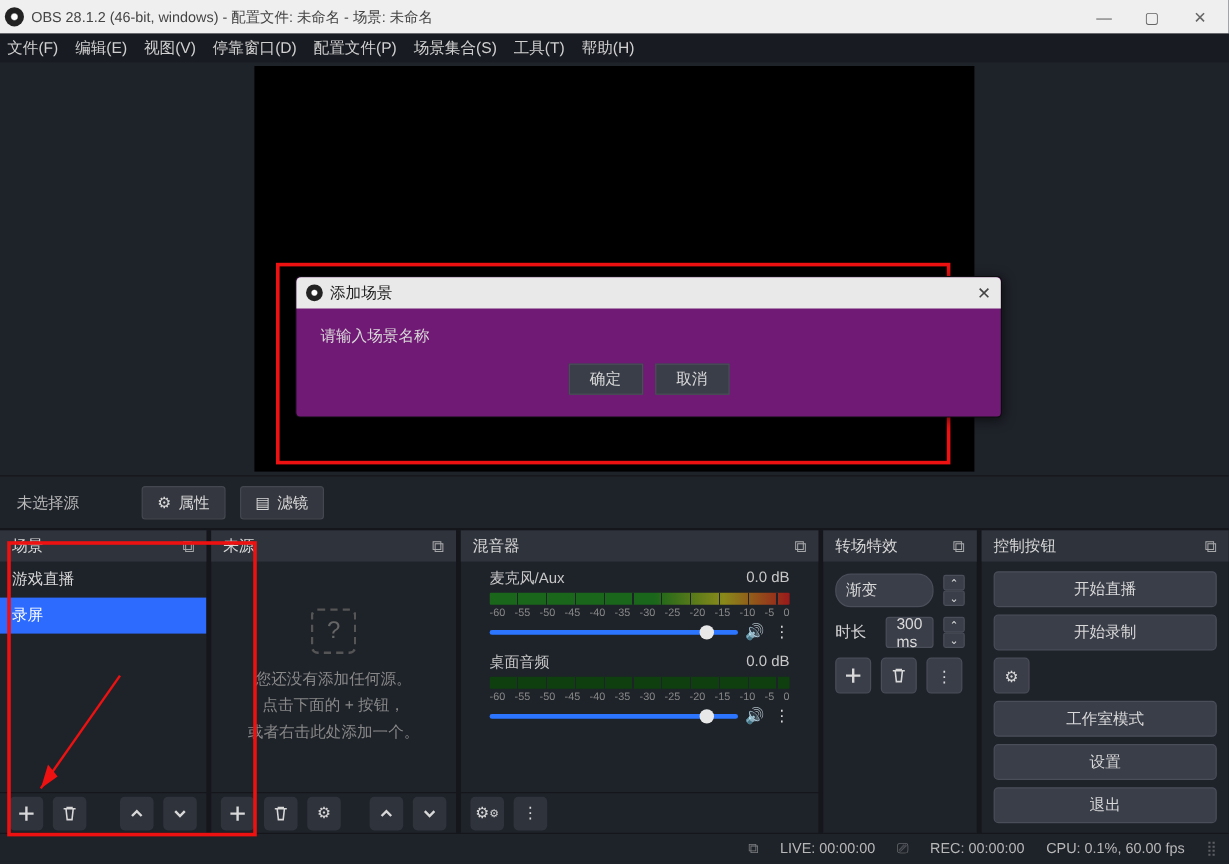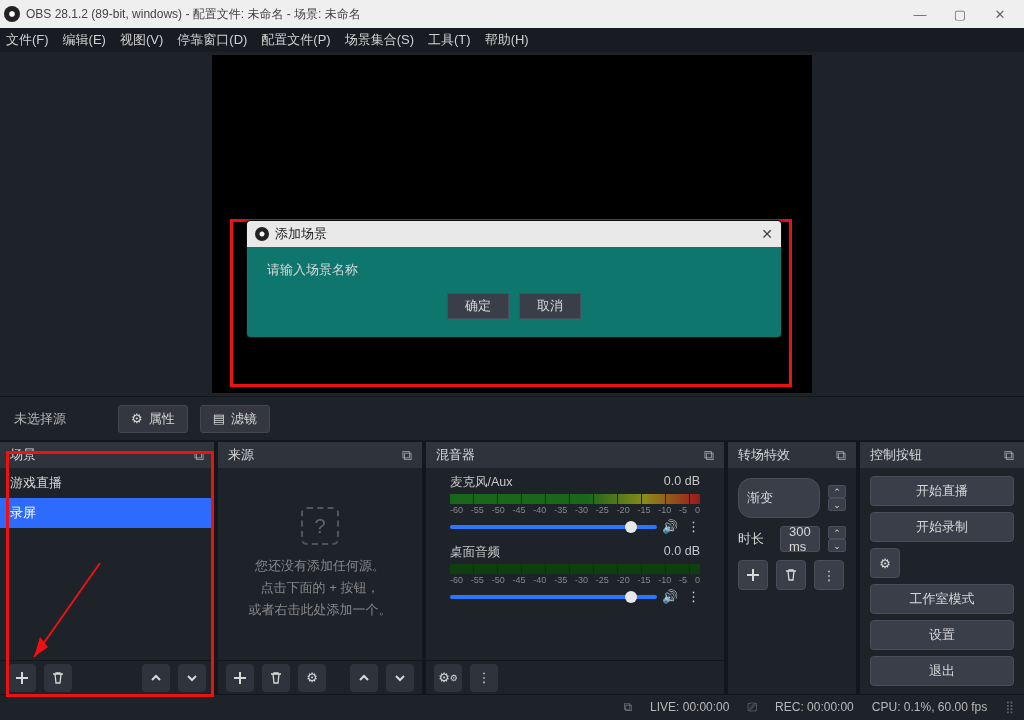--- a/index.html
+++ b/index.html
@@ -11,21 +11,21 @@
   .menubar { height: 24px; background: #181b21; display: flex; align-items: center; padding: 0 6px; gap: 14px; color: #d0d0d0; font-size: 13px; }
   .menubar span { cursor: default; }
   .preview-area { height: 344px; background: #1e2229; display: flex; align-items: center; justify-content: center; position: relative; }
   .preview-inner { width: 600px; height: 338px; background: #000; }
   .hlbox { position: absolute; border: 3px solid #e11; pointer-events: none; }
   .hl-dialog { left: 230px; top: 219px; width: 562px; height: 168px; }
   .hl-scenes { left: 6px; top: 451px; width: 208px; height: 246px; }
   .arrow { position: absolute; left: 20px; top: 553px; width: 90px; height: 120px; pointer-events: none; }
   .arrow line { stroke: #e11; stroke-width: 2; }
   .arrow polygon { fill: #e11; }
-  .dialog { position: absolute; left: 246px; top: 220px; width: 536px; background: #0f766e; border: 1px solid #0c0d0f; border-radius: 4px; box-shadow: 0 2px 10px rgba(0,0,0,.6); }
+  .dialog { position: absolute; left: 246px; top: 230px; width: 589px; background: #701a75; border: 1px solid #0c0d0f; border-radius: 4px; box-shadow: 0 2px 10px rgba(0,0,0,.6); }
   .dialog .dlg-title { height: 26px; background: #e9e9e9; color: #222; display: flex; align-items: center; padding: 0 8px; border-radius: 4px 4px 0 0; }
   .dialog .dlg-title .dlg-logo { width: 14px; height: 14px; border-radius: 50%; background: radial-gradient(circle at 50% 50%, #fff 20%, #222 30%); margin-right: 6px; }
   .dialog .dlg-title .dlg-close { margin-left: auto; font-size: 14px; color: #444; }
   .dialog .dlg-body { padding: 14px 20px 18px; }
   .dialog .dlg-prompt { margin-bottom: 10px; font-size: 13px; }
   .dialog input[type=text] { width: 100%; height: 28px; background: #1b1e25; border: 1px solid #3a6cff; color: #d8d8d8; padding: 0 8px; font-size: 13px; outline: none; }
   .dialog .dlg-input-sel { background: #2b5bd8; color: #fff; padding: 1px 3px; }
   .dialog .dlg-buttons { display: flex; justify-content: center; gap: 10px; margin-top: 14px; }
   .dialog .dlg-buttons button { width: 62px; height: 26px; background: #3a3e49; border: 1px solid #4a4e59; color: #d8d8d8; font-size: 13px; cursor: pointer; border-radius: 0; }
   .toolbar-row { height: 46px; background: #1e2229; display: flex; align-items: center; padding: 0 14px; gap: 12px; border-top: 1px solid #14161b; border-bottom: 2px solid #14161b; }
@@ -50,39 +50,39 @@
   .mix-ch .mix-meter { height: 10px; margin-top: 3px; background: linear-gradient(to right, #1a661a 55%, #8a8a1a 78%, #9a1a1a 100%); position: relative; border-radius: 1px; }
   .mix-ch .mix-meter.dead { background: #0f3f0f; }
   .mix-ch .mix-meter::after { content:""; position:absolute; inset:0; background: repeating-linear-gradient(to right, transparent 0 23px, #1e2229 23px 24px); }
   .mix-ch .mix-scale { display: flex; justify-content: space-between; font-size: 9px; color: #888; margin-top: 1px; }
   .mix-ch .mix-row2 { display: flex; align-items: center; gap: 6px; margin-top: 4px; }
   .mix-ch .mix-slider { flex: 1; height: 4px; background: #2c75ff; border-radius: 2px; position: relative; }
   .mix-ch .mix-slider .knob { position: absolute; right: 20px; top: -4px; width: 12px; height: 12px; background: #e8e8e8; border-radius: 50%; }
   .mix-ch .mix-icons { display: flex; gap: 8px; align-items: center; }
   .trans-body { padding: 10px; display: flex; flex-direction: column; gap: 8px; }
   .trans-row { display: flex; align-items: center; gap: 8px; }
-  .trans-sel { flex: 1; height: 40px; background: #3a3e49; border: 1px solid #4a4e59; padding: 0 8px; display: flex; align-items: center; border-radius: 13px; }
+  .trans-sel { flex: 1; height: 28px; background: #3a3e49; border: 1px solid #4a4e59; padding: 0 8px; display: flex; align-items: center; border-radius: 13px; }
   .trans-spin { display: flex; flex-direction: column; gap: 0; }
   .trans-spin div { width: 18px; height: 13px; background: #3a3e49; border: 1px solid #4a4e59; display: flex; align-items: center; justify-content: center; font-size: 9px; border-radius: 2px; }
   .trans-dur-lbl { width: 34px; font-size: 13px; }
   .trans-dur-val { flex: 1; height: 26px; background: #3a3e49; border: 1px solid #4a4e59; padding: 0 8px; display: flex; align-items: center; border-radius: 3px; }
   .trans-actions { display: flex; gap: 8px; }
   .controls-body { padding: 8px 10px; display: flex; flex-direction: column; gap: 6px; flex:1; }
   .ctrl-row { display: flex; gap: 6px; }
   .ctrl-btn { flex: 1; height: 30px; background: #3a3e49; border: 1px solid #4a4e59; display: flex; align-items: center; justify-content: center; color: #d8d8d8; border-radius: 4px; font-size: 13px; }
   .statusbar { height: 24px; background: #1e2229; border-top: 1px solid #14161b; display: flex; align-items: center; justify-content: flex-end; padding: 0 10px; gap: 18px; color: #b8b8b8; font-size: 12px; }
   .statusbar .ico { opacity: .6; }
   svg { display: block; }
 </style>
 </head>
 <body>
 
 <div class="titlebar">
   <div class="obs-logo"></div>
-  <div class="title">OBS 28.1.2 (89-bit, windows) - 配置文件: 未命名 - 场景: 未命名</div>
+  <div class="title">OBS 28.1.2 (46-bit, windows) - 配置文件: 未命名 - 场景: 未命名</div>
   <div class="winbtn">—</div>
   <div class="winbtn">▢</div>
   <div class="winbtn">✕</div>
 </div>
 
 <div class="menubar">
   <span>文件(F)</span>
   <span>编辑(E)</span>
   <span>视图(V)</span>
   <span>停靠窗口(D)</span>
@@ -103,21 +103,21 @@
     <span>属性</span>
   </div>
   <div class="tbtn">
     <span>▤</span>
     <span>滤镜</span>
   </div>
 </div>
 
 <div class="docks">
 
-  <div class="dock" style="width:214px">
+  <div class="dock" style="width:172px">
     <div class="dock-head">
       <span>场景</span>
       <span class="pop">⧉</span>
     </div>
     <div class="dock-body">
       <div class="scenes-list">
         <div class="scene-item">
             <span>游戏直播</span>
           </div>
         <div class="scene-item sel">

